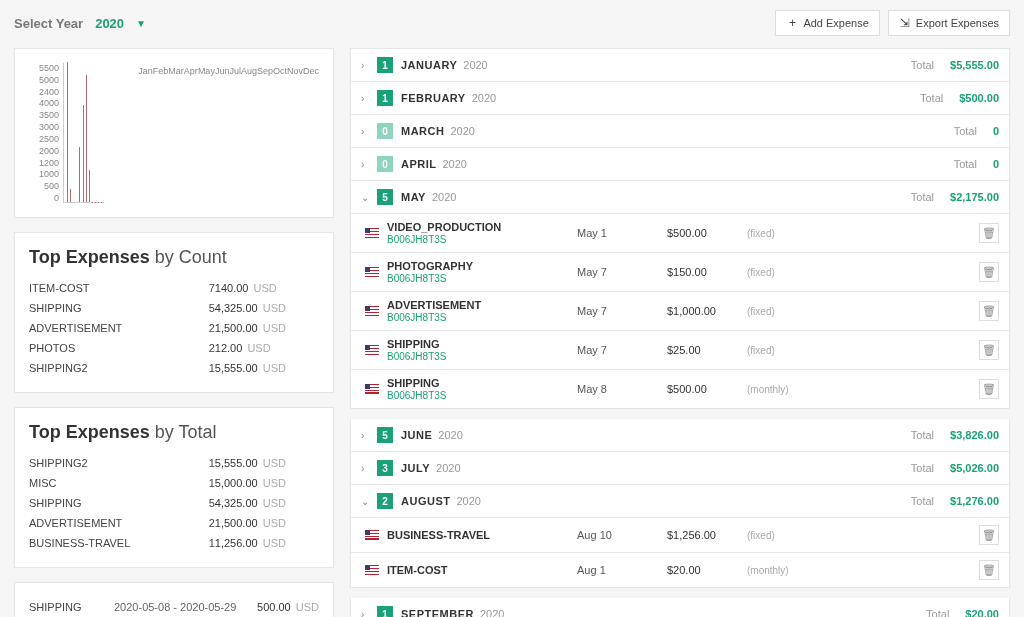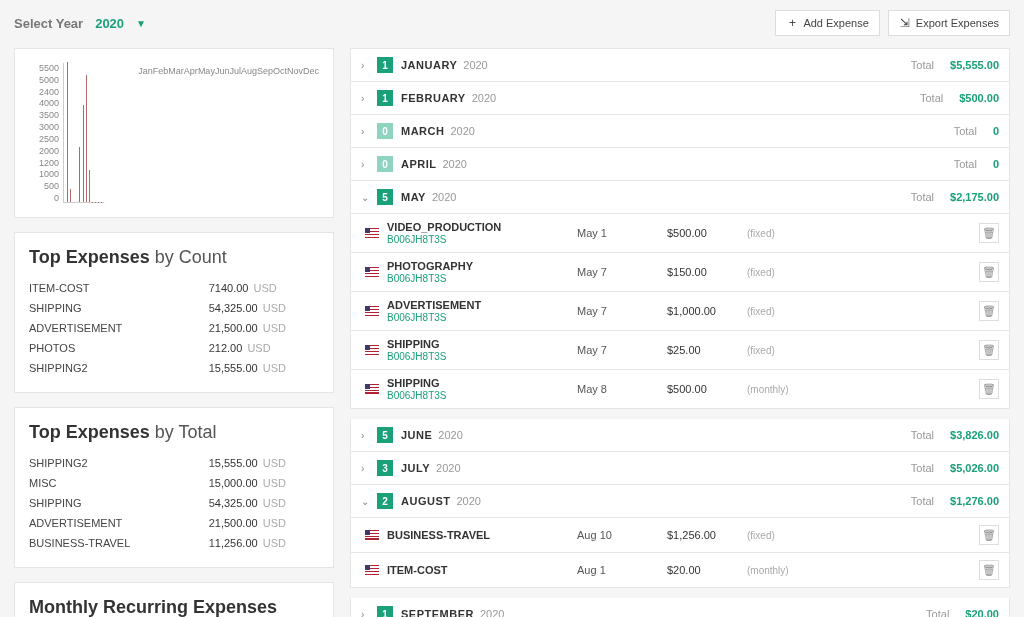--- a/index.html
+++ b/index.html
@@ -192,23 +192,20 @@
             </div>
             <div class="trow">
               <span class="c1">BUSINESS-TRAVEL</span>
               <span class="c2">1</span>
               <span class="c3">1,256.00<span class="ccy"> USD</span></span>
             </div>
           </div>
       </div>
 
       <div class="card">
-        <div class="title">
-          <span class="bold">Monthly Recurring Expenses</span>
-        </div>
         <div id="rec-rows">
             <div class="rec-row">
               <span class="c1">SHIPPING</span>
               <span class="c2">2020-05-08 - 2020-05-29</span>
               <span class="c3">500.00<span class="ccy"> USD</span></span>
             </div>
           </div>
       </div>
     </div>
 

